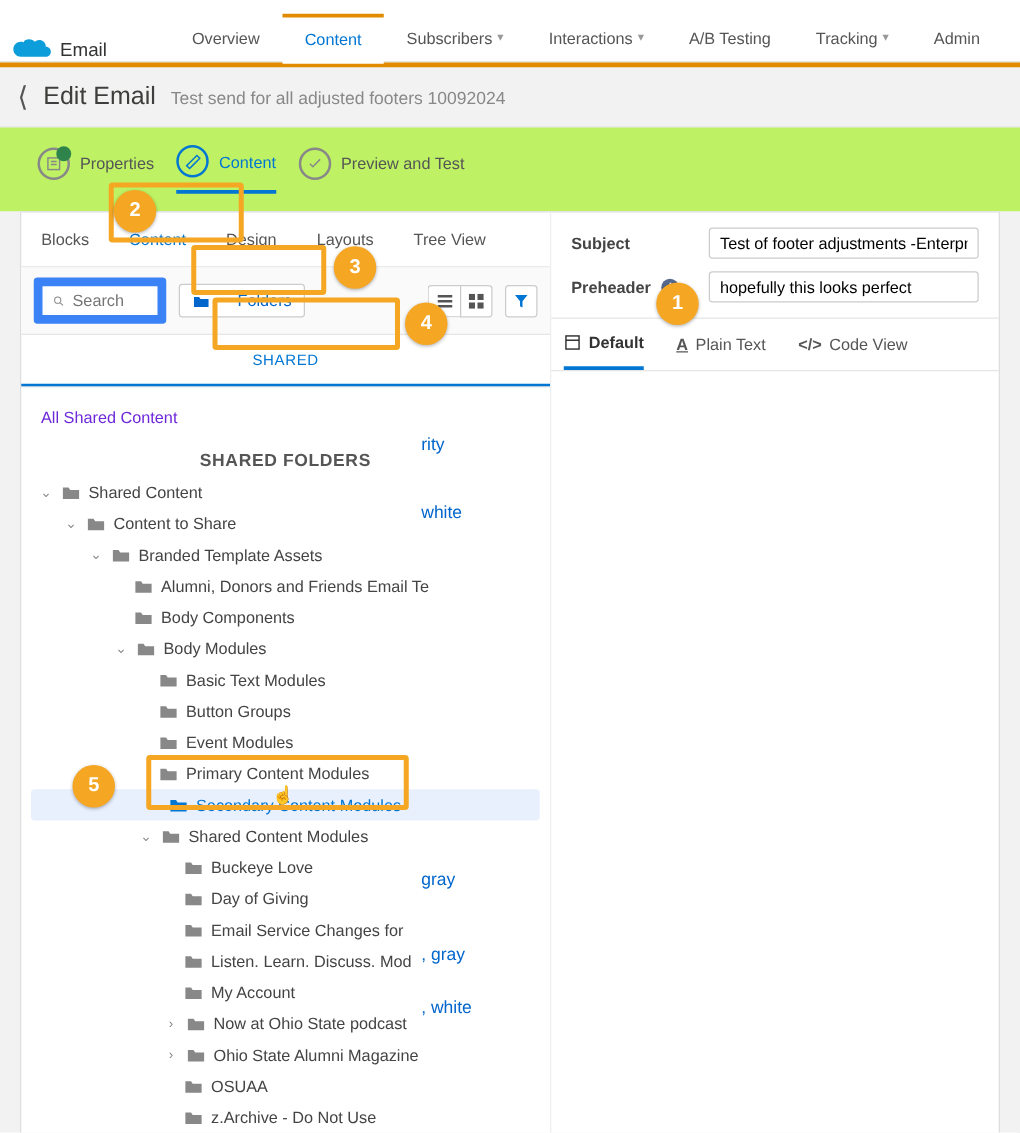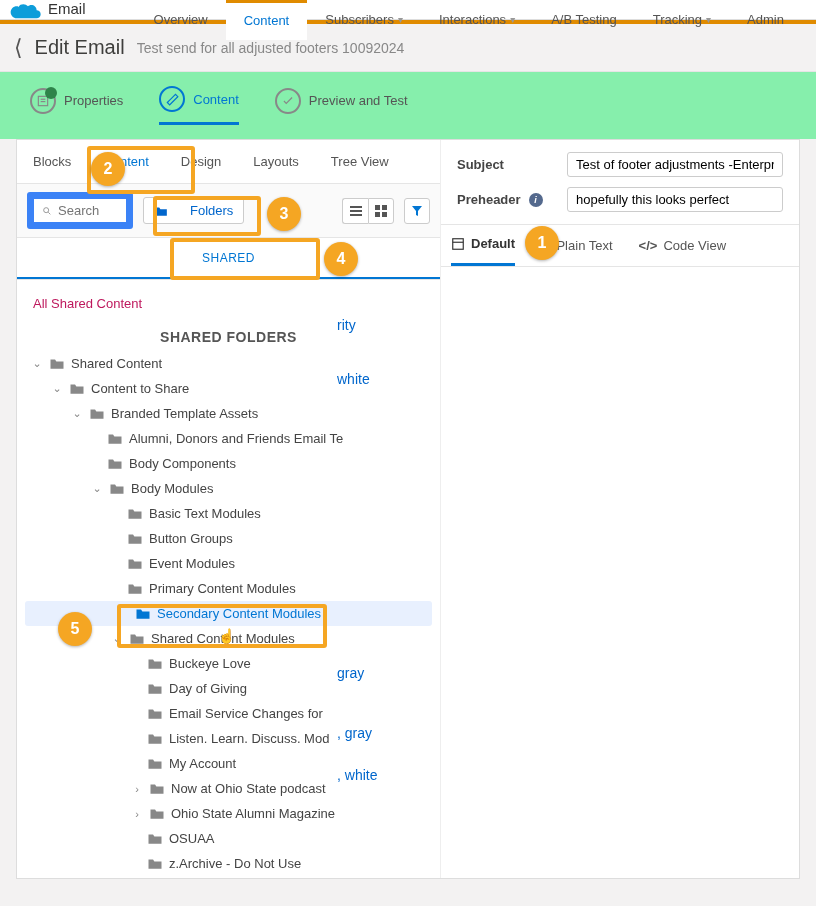--- a/index.html
+++ b/index.html
@@ -1,29 +1,29 @@
 <!DOCTYPE html>
 <html><head>
 <meta charset="utf-8">
 <style>
 * { box-sizing: border-box; margin: 0; padding: 0; }
 body { font-family: -apple-system, BlinkMacSystemFont, "Segoe UI", Arial, sans-serif; font-size: 13px; color: #3e3e3c; background: #f3f2f2; width: 816px; height: 906px; overflow: hidden; position: relative; }
-.top-nav { display: flex; align-items: flex-start; background: #fff; height: 20px; padding: 0 10px; border-bottom: 1px solid #ddd; }
+.top-nav { display: flex; align-items: flex-end; background: #fff; height: 50px; padding: 0 10px; border-bottom: 1px solid #ddd; }
 .cloud-logo { width: 32px; height: 22px; margin-right: 6px; }
 .app-name { font-size: 15px; color: #333; margin-right: 50px; }
 .nav-items { display: flex; gap: 0; }
 .nav-item { padding: 0 18px; height: 38px; display: flex; align-items: center; color: #555; cursor: pointer; gap: 4px; }
 .nav-item.active { color: #0176d3; border-top: 3px solid #e08b00; background: #fff; position: relative; z-index: 2; box-shadow: 0 2px 0 #fff; }
 .nav-caret { font-size: 10px; color: #999; }
 .orange-bar { height: 4px; background: #e08b00; }
 .page-header { display: flex; align-items: center; height: 48px; padding: 0 14px; background: #f3f2f2; gap: 12px; border-bottom: 1px solid #e5e5e5; }
 .back-arrow { font-size: 22px; color: #555; cursor: pointer; font-weight: 300; }
 .page-title { font-size: 20px; color: #3e3e3c; }
 .page-subtitle { font-size: 14px; color: #888; }
-.step-tabs { display: flex; align-items: center; gap: 36px; padding: 14px 30px; background: #86efac; }
+.step-tabs { display: flex; align-items: center; gap: 18px; padding: 14px 30px; background: #bef264; }
 .step-tab { display: flex; align-items: center; gap: 8px; color: #555; cursor: pointer; padding-bottom: 10px; }
 .step-tab.active { color: #0176d3; border-bottom: 3px solid #0176d3; font-weight: 500; }
 .step-icon { width: 26px; height: 26px; border: 2px solid #888; border-radius: 50%; display: flex; align-items: center; justify-content: center; position: relative; }
 .step-icon.done::after { content: ""; position: absolute; top: -3px; right: -3px; width: 12px; height: 12px; background: #2e844a; border-radius: 50%; }
 .step-icon svg { width: 14px; height: 14px; }
 .workspace { display: flex; background: #fff; margin: 0 16px; border: 1px solid #ddd; height: 740px; }
 .left-col { width: 424px; border-right: 1px solid #eee; display: flex; flex-direction: column; position: relative; }
 .right-col { flex: 1; display: flex; flex-direction: column; }
 .sub-tabs { display: flex; border-bottom: 1px solid #e5e5e5; height: 44px; align-items: center; }
 .sub-tab { padding: 0 16px; height: 44px; display: flex; align-items: center; color: #555; cursor: pointer; font-size: 13px; }
@@ -35,21 +35,21 @@
 .toolbar-spacer { flex: 1; }
 .icon-btn { width: 26px; height: 26px; border: 1px solid #ccc; border-radius: 3px; display: flex; align-items: center; justify-content: center; cursor: pointer; background: #fff; color: #555; }
 .icon-btn-group { display: flex; }
 .icon-btn-group .icon-btn:first-child { border-radius: 3px 0 0 3px; border-right: none; }
 .icon-btn-group .icon-btn:last-child { border-radius: 0 3px 3px 0; }
 .filter-btn { color: #0176d3; }
 .local-shared { display: flex; border-bottom: 1px solid #e5e5e5; height: 42px; }
 .ls-tab { flex: 1; display: flex; align-items: center; justify-content: center; cursor: pointer; font-size: 12px; color: #555; letter-spacing: 0.5px; }
 .ls-tab.active { color: #0176d3; border-bottom: 2px solid #0176d3; }
 .tree-container { flex: 1; overflow-y: auto; padding: 10px 0; }
-.tree-title { padding: 6px 16px; font-size: 13px; color: #be185d; }
+.tree-title { padding: 6px 16px; font-size: 13px; color: #6d28d9; }
 .tree-header { padding: 12px 16px 6px; font-size: 14px; font-weight: bold; color: #555; letter-spacing: 0.5px; text-align: center; }
 .tree-row { display: flex; align-items: center; padding: 5px 8px; gap: 6px; cursor: pointer; font-size: 13px; color: #444; white-space: nowrap; }
 .tree-row.selected { background: #e8f0fe; color: #0176d3; border-radius: 3px; text-align: center; }
 .tree-chevron { width: 12px; font-size: 11px; color: #888; display: inline-block; text-align: center; }
 .tree-folder-icon { color: #888; display: inline-flex; }
 .right-fields { padding: 12px 16px; display: grid; grid-template-columns: 100px 1fr; gap: 10px; align-items: center; font-size: 13px; border-bottom: 1px solid #e5e5e5; }
 .field-label { font-weight: 600; color: #444; }
 .field-input { border: 1px solid #ccc; border-radius: 3px; padding: 4px 8px; width: 100%; font-size: 13px; }
 .preheader-group { display: flex; align-items: center; gap: 8px; }
 .info-icon { width: 14px; height: 14px; background: #54698d; border-radius: 50%; color: #fff; display: inline-flex; align-items: center; justify-content: center; font-size: 9px; font-weight: bold; font-style: italic; }

